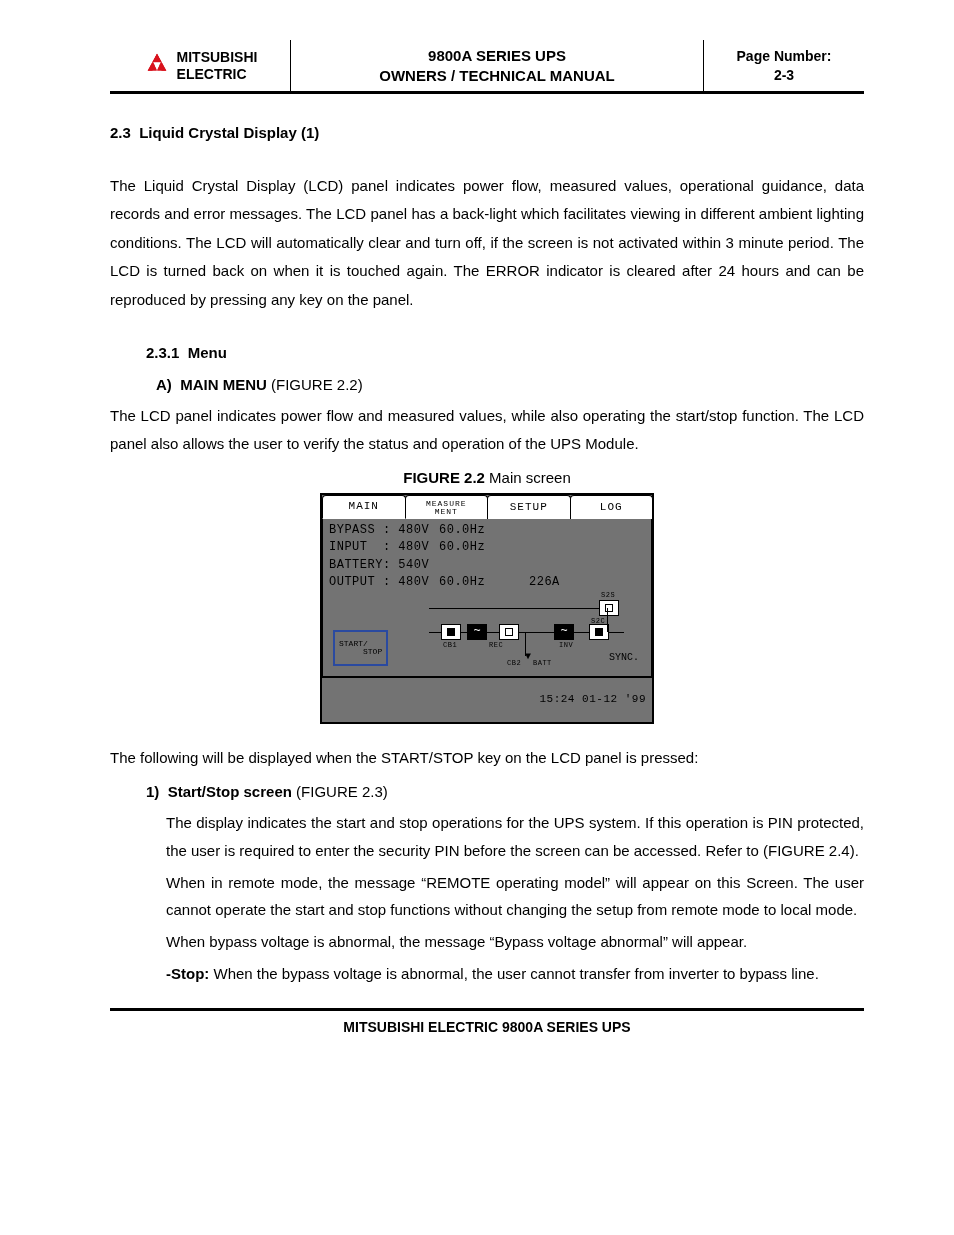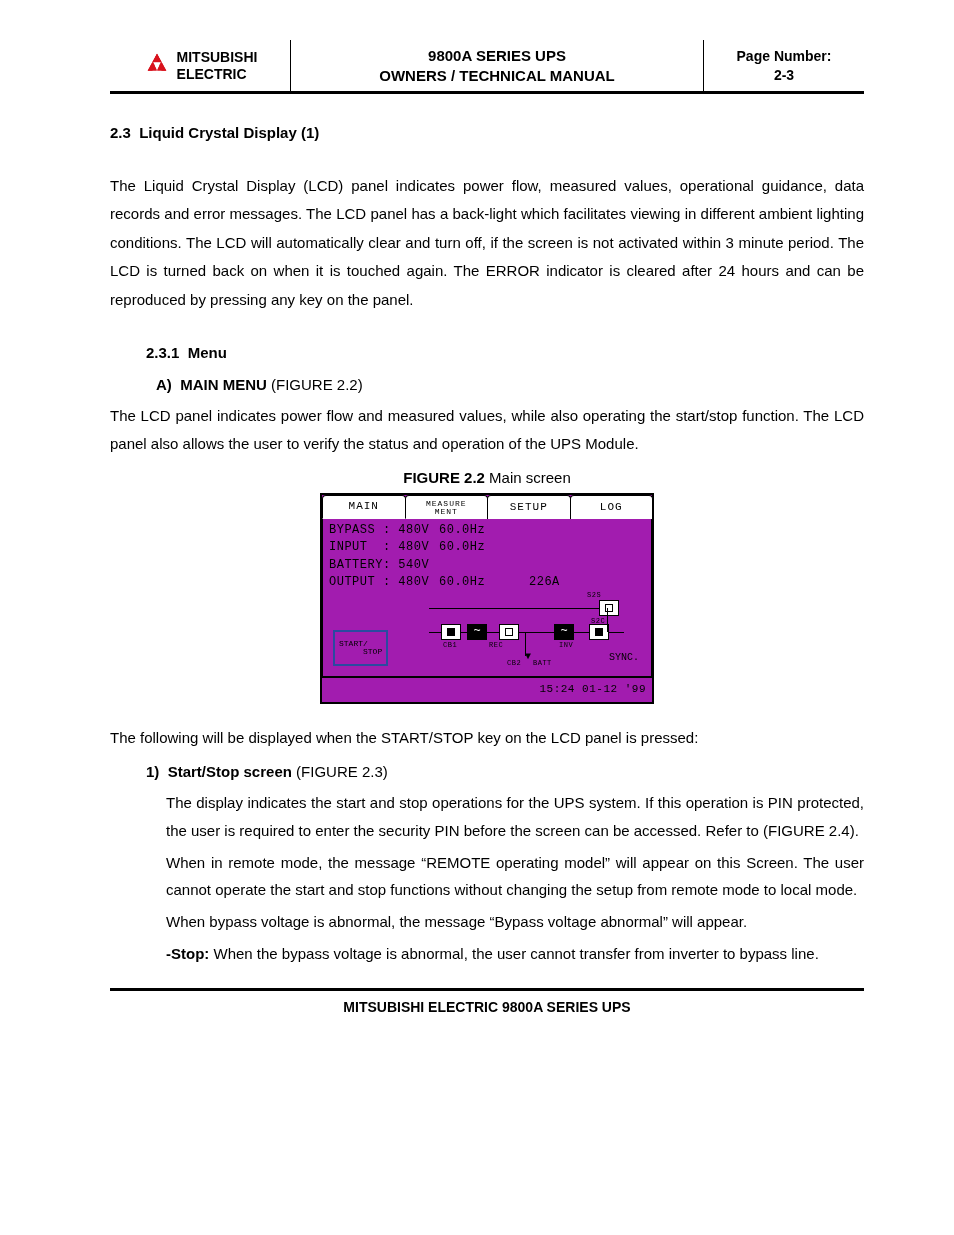--- a/index.html
+++ b/index.html
@@ -49,21 +49,21 @@
   }
   .indent1 { margin-left: 36px; }
   .indent2 { margin-left: 56px; }
   .sub { font-weight: bold; margin: 0 0 10px 0; }
   .figcap { text-align: center; margin: 6px 0 4px 0; }
   .figcap b { font-weight: bold; }
   .lcd {
     width: 330px;
     margin: 0 auto 20px auto;
     border: 2px solid #000;
-    background: #a21caf;
+    background: #737373;
     font-family: "Courier New", monospace;
     font-size: 12px;
   }
   .lcd .tabs {
     display: flex;
     height: 24px;
     position: relative;
   }
   .lcd .tab {
     flex: 1;
@@ -105,21 +105,21 @@
     border: 2px solid #2a4aa0;
     padding: 8px 4px;
     font-size: 8px;
     line-height: 1;
     color: #000;
   }
   .lcd .sync { position: absolute; right: 6px; bottom: 6px; font-size: 10px; }
   .lcd .timestamp {
     border-top: 1px solid #000;
     text-align: right;
-    padding: 4px 6px;
+    padding: 14px 6px;
     font-size: 11px;
     letter-spacing: 0.5px;
   }
   .blockbox {
     position: absolute;
     border: 1px solid #000;
     background: #fff;
     width: 18px; height: 14px;
     display:flex; align-items:center; justify-content:center;
   }
@@ -239,21 +239,21 @@
     <div class="row">
       <span class="col-l">OUTPUT : 480V</span><span class="col-m">60.0Hz</span><span class="col-r">226A</span>
     </div>
 
     <div class="diagram">
 
       <div class="hline" style="left:100px; top:6px; width:178px;"></div>
       <div class="blockbox" style="left:270px; top:-2px;">
           <span class="sq"></span>
         </div>
-      <div class="tiny" style="left:258px; top:-12px;">S2S</div>
+      <div class="tiny" style="left:272px; top:-12px;">S2S</div>
 
       <div class="hline" style="left:100px; top:30px; width:195px;"></div>
       <div class="blockbox" style="left:112px; top:22px;">
           <span class="sq" style="background:#000;"></span>
         </div>
       <div class="tiny" style="left:114px; top:38px;">CB1</div>
       <div class="blackbox" style="left:138px; top:22px;">~</div>
       <div class="tiny" style="left:160px; top:38px;">REC</div>
       <div class="blockbox" style="left:170px; top:22px;">
           <span class="sq"></span>

